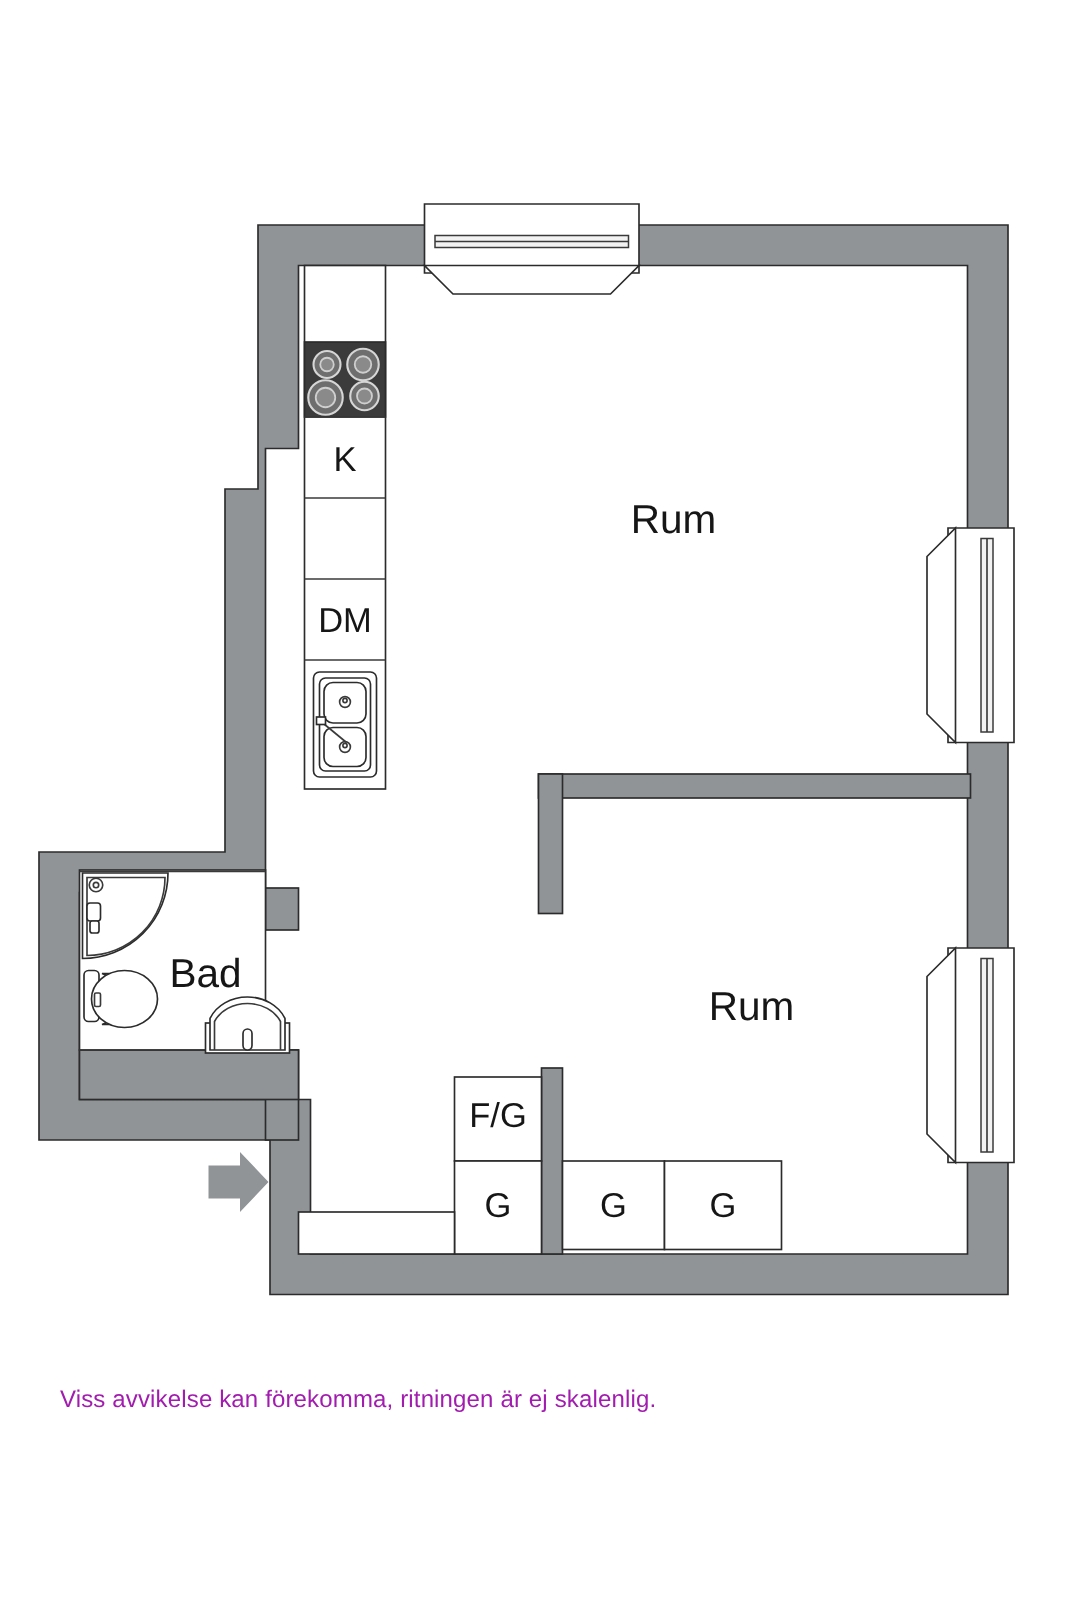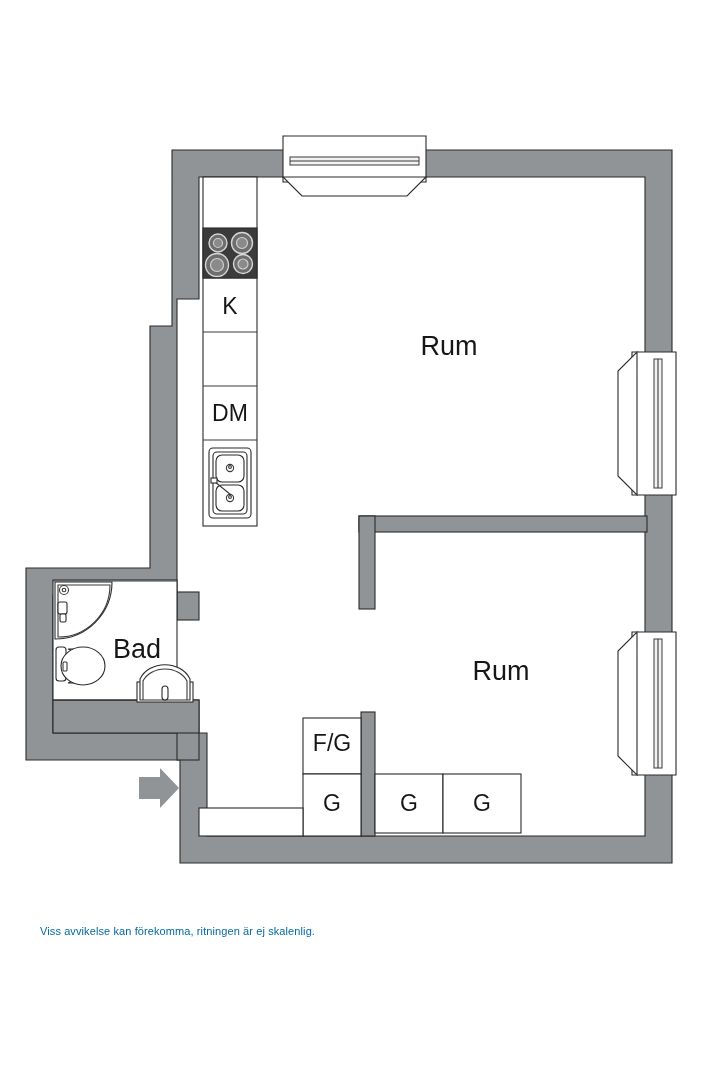--- a/index.html
+++ b/index.html
@@ -42,22 +42,22 @@
     dominant-baseline: middle;
   }
   .label-room { font-size: 27px; }
   .label-bad  { font-size: 27px; }
   .label-unit { font-size: 23px; }
   .caption {
     position: absolute;
     left: 40px;
     top: 925px;
     font-family: "Liberation Sans", sans-serif;
-    font-size: 11px;
-    color: #0369a1;
+    font-size: 16px;
+    color: #a21caf;
     letter-spacing: 0.1px;
     white-space: nowrap;
   }
 </style>
 </head>
 <body>
 
 <div id="plan-wrap">
   <svg id="floorplan" viewBox="0 0 720 1080">
 

